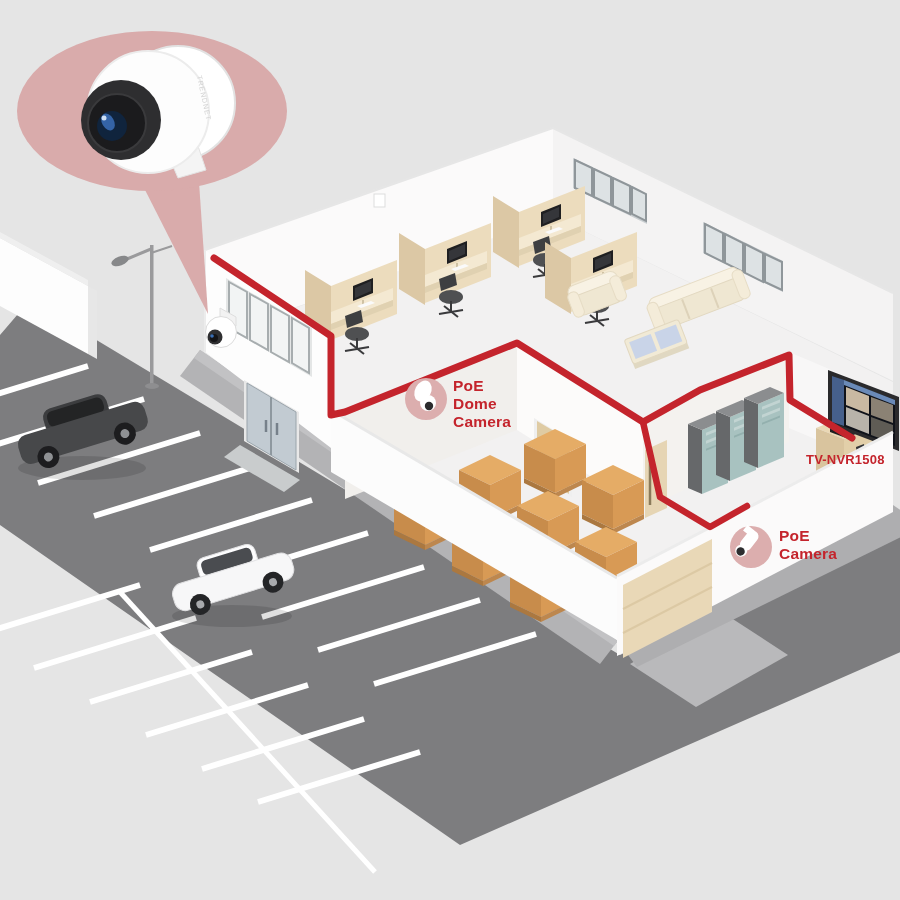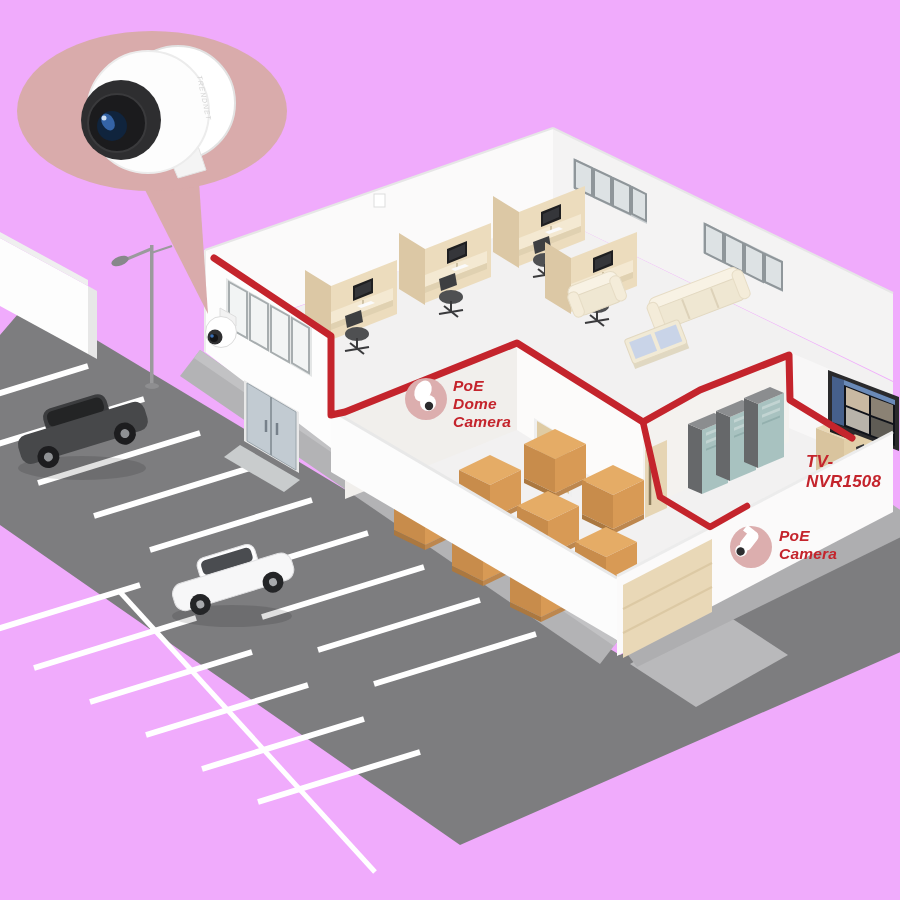--- a/index.html
+++ b/index.html
@@ -1,25 +1,25 @@
 <!DOCTYPE html>
 <html style="--cable-red: #C4242C; --label-red: #C4242C; --callout-pink: #D9ABAB; --icon-circle-pink: #DCAEAE; --cubicle-tan: #E8D9BA; --box-brown: #D89A55; --rack-teal: #A8C2C0; --asphalt-gray: #7D7D7F; --sidewalk-gray: #B3B3B5; --floor-gray: #F2F1F1; --wall-white: #FBFBFB;"><head>
 <meta charset="utf-8">
 <style>
   :root{
     --cable-red:#C4242C; --label-red:#C4242C; --callout-pink:#D9ABAB; --icon-circle-pink:#DCAEAE;
   }
   html,body{margin:0;padding:0;background:#ffffff;}
-  #stage{position:relative;width:900px;height:900px;background:#f0abfc;overflow:hidden;
-         font-family:"Liberation Sans",sans-serif;font-style:italic;}
+  #stage{position:relative;width:900px;height:900px;background:#e5e5e5;overflow:hidden;
+         font-family:"Liberation Sans",sans-serif;}
   #stage svg{position:absolute;left:0;top:0;}
   .lbl{position:absolute;color:var(--label-red);font-weight:bold;
        font-family:"Liberation Sans",sans-serif;}
   .lbl-multi{font-size:15.5px;line-height:18px;letter-spacing:.2px;}
-  .lbl-nvr{font-size:17px;letter-spacing:.2px;}
+  .lbl-nvr{font-size:13px;letter-spacing:.2px;}
 </style>
 </head>
 <body>
 
 <div id="stage">
 <svg width="900" height="900" viewBox="0 0 900 900">
   <defs>
 
     <g id="box">
       <polygon points="31,0 62,15 31,30 0,15" fill="#e5ac66"></polygon>

